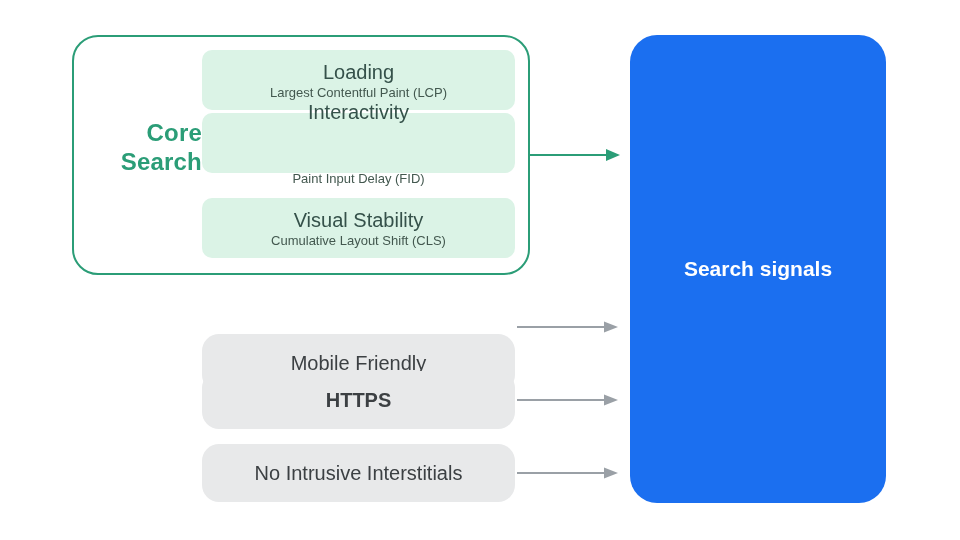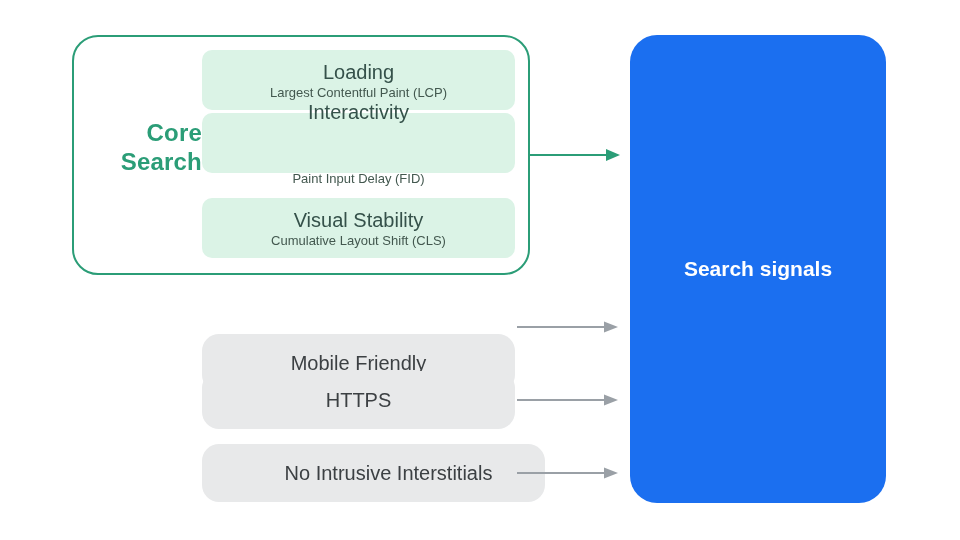--- a/index.html
+++ b/index.html
@@ -79,22 +79,22 @@
     border-radius: 17px;
     background: var(--gray-fill);
     display: flex;
     align-items: center;
     justify-content: center;
     text-align: center;
     color: var(--gray-text);
     font-size: 20px;
   }
   .signal-1 { top: 286px; margin-top: 48px; }
-  .signal-2 { top: 371px; }
-  .signal-3 { top: 444px; padding-left: 30px; }
+  .signal-2 { top: 371px; font-weight: bold; }
+  .signal-3 { top: 444px; }
 
   
   .result-box {
     position: absolute;
     left: 630px;
     top: 35px;
     width: 256px;
     height: 468px;
     border-radius: 27px;
     background: var(--blue);

